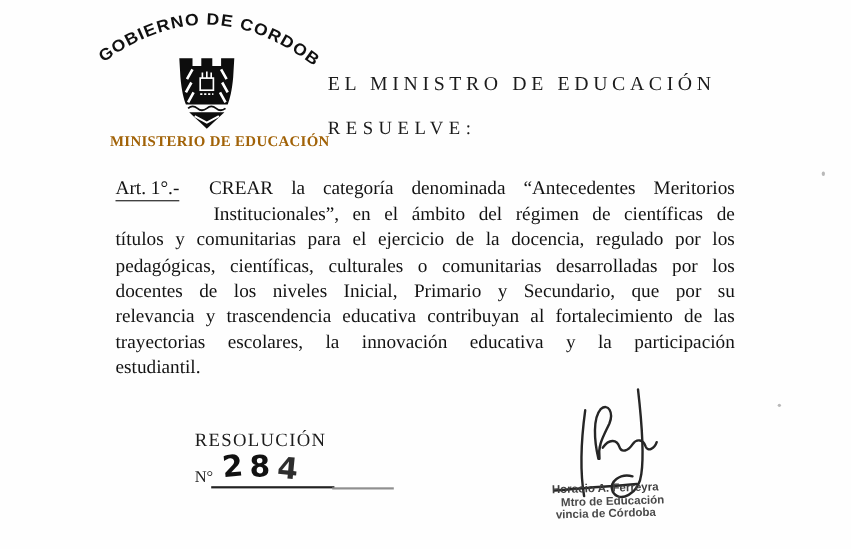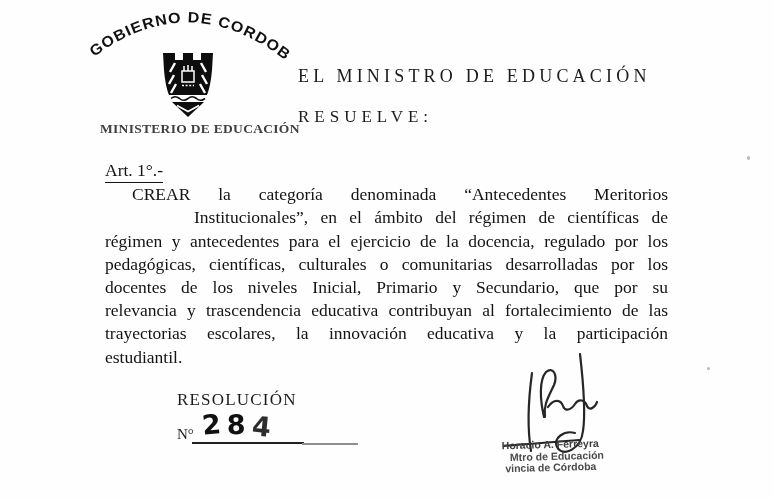--- a/index.html
+++ b/index.html
@@ -27,21 +27,21 @@
   }
   .logo-caption {
     position: absolute;
     left: 100px; top: 121px;
     width: 180px;
     text-align: center;
     font-family: "Liberation Serif", serif;
     font-weight: 700;
     font-size: 13.5px;
     letter-spacing: 0.3px;
-    color: #404040;
+    color: #a16207;
     white-space: nowrap;
   }
 
   
   .heading-block {
     position: absolute;
     left: 298px; top: 66px;
     width: 372px;
     text-align: left;
   }
@@ -69,21 +69,20 @@
     font-size: 17.5px;
     line-height: 23.2px;
     color: #131313;
   }
   .article .line {
     text-align: justify;
     text-align-last: justify;
   }
   .article .line.first {
     display: flex;
-    flex-direction: column;
   }
   .article .art-label {
     flex: 0 0 auto;
     border-bottom: 1.6px solid #131313;
     padding-bottom: 0px;
     align-self: flex-start;
     white-space: nowrap;
   }
   .article .first-text {
     flex: 1 1 auto;
@@ -204,21 +203,21 @@
     <div class="heading-title">EL MINISTRO DE EDUCACIÓN</div>
     <div class="heading-subtitle">RESUELVE:</div>
   </div>
 
   <div class="article">
     <div class="line first">
       <span class="art-label">Art. 1°.-</span>
       <span class="first-text">CREAR la categoría denominada “Antecedentes Meritorios</span>
     </div>
     <div class="line indent2">Institucionales”, en el ámbito del régimen de científicas de</div>
-    <div class="line">régimen y antecedentes para el ejercicio de la docencia, regulado por los</div>
+    <div class="line">títulos y comunitarias para el ejercicio de la docencia, regulado por los</div>
     <div class="line">pedagógicas, científicas, culturales o comunitarias desarrolladas por los</div>
     <div class="line">docentes de los niveles Inicial, Primario y Secundario, que por su</div>
     <div class="line">relevancia y trascendencia educativa contribuyan al fortalecimiento de las</div>
     <div class="line">trayectorias escolares, la innovación educativa y la participación</div>
     <div class="line last">estudiantil.</div>
   </div>
 
   <div class="res-label">RESOLUCIÓN</div>
   <div class="res-no">N°</div>
   <div class="res-number"><span class="d2">2</span><span class="d8">8</span><span class="d4">4</span></div>

